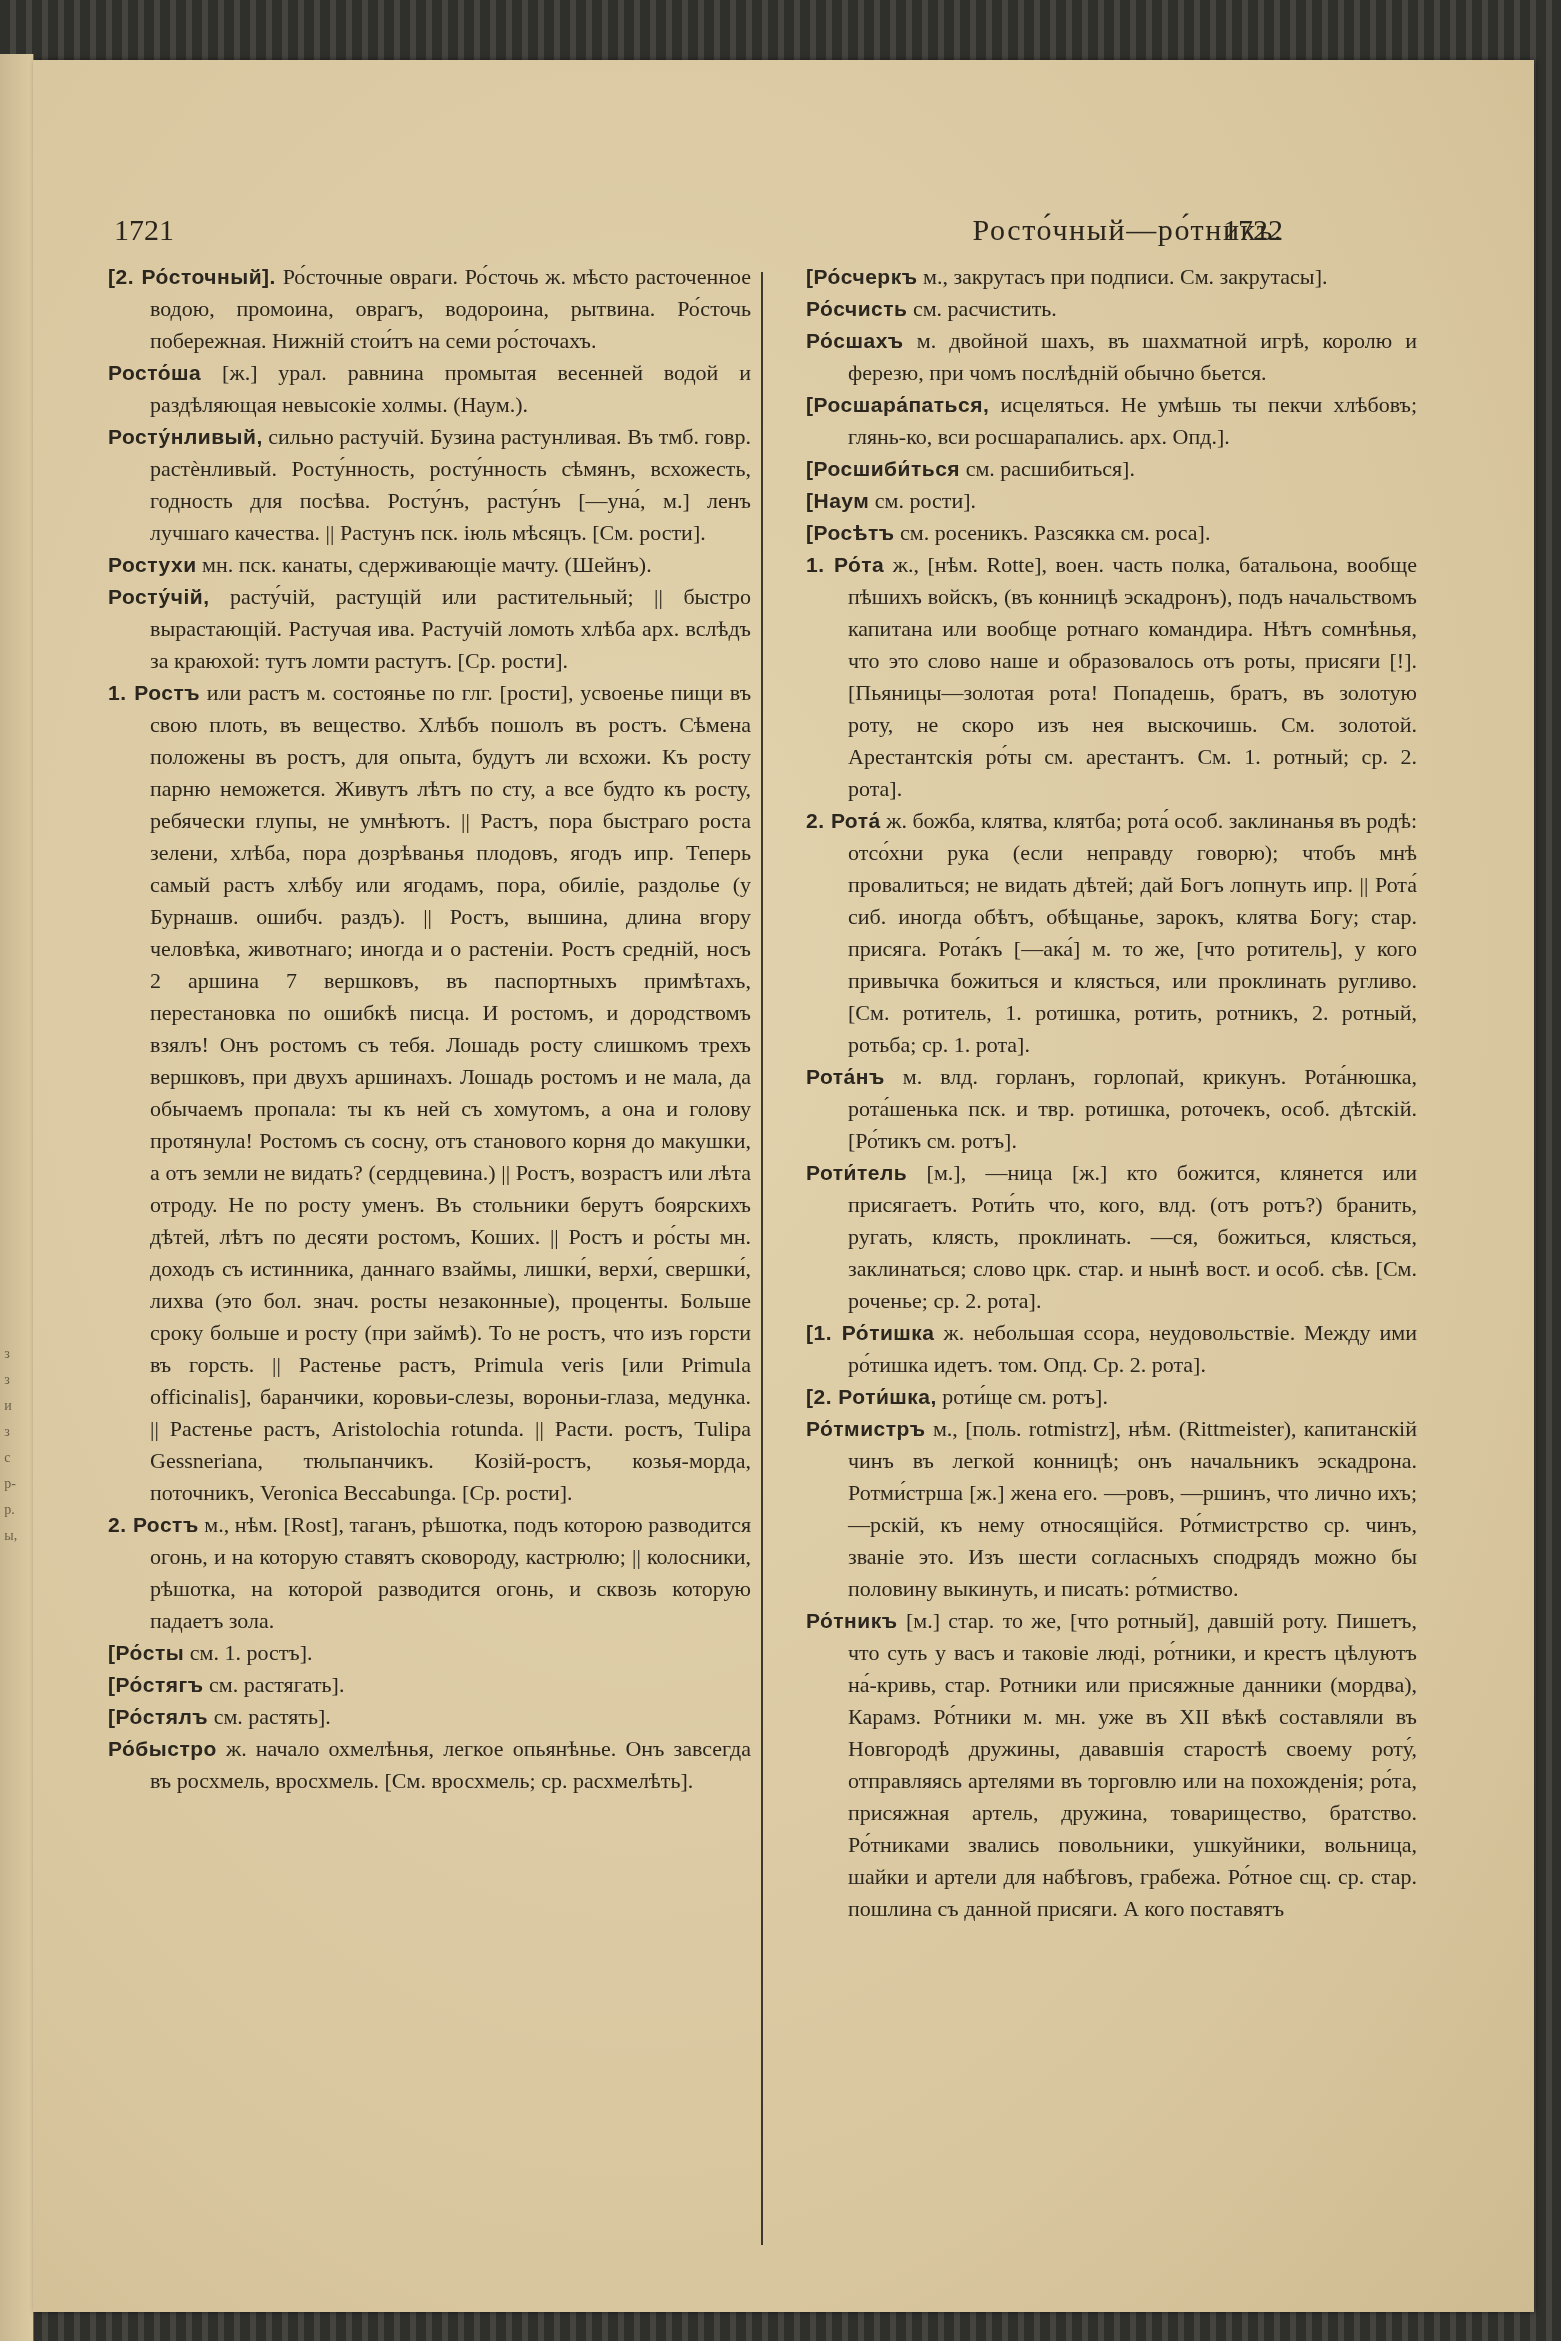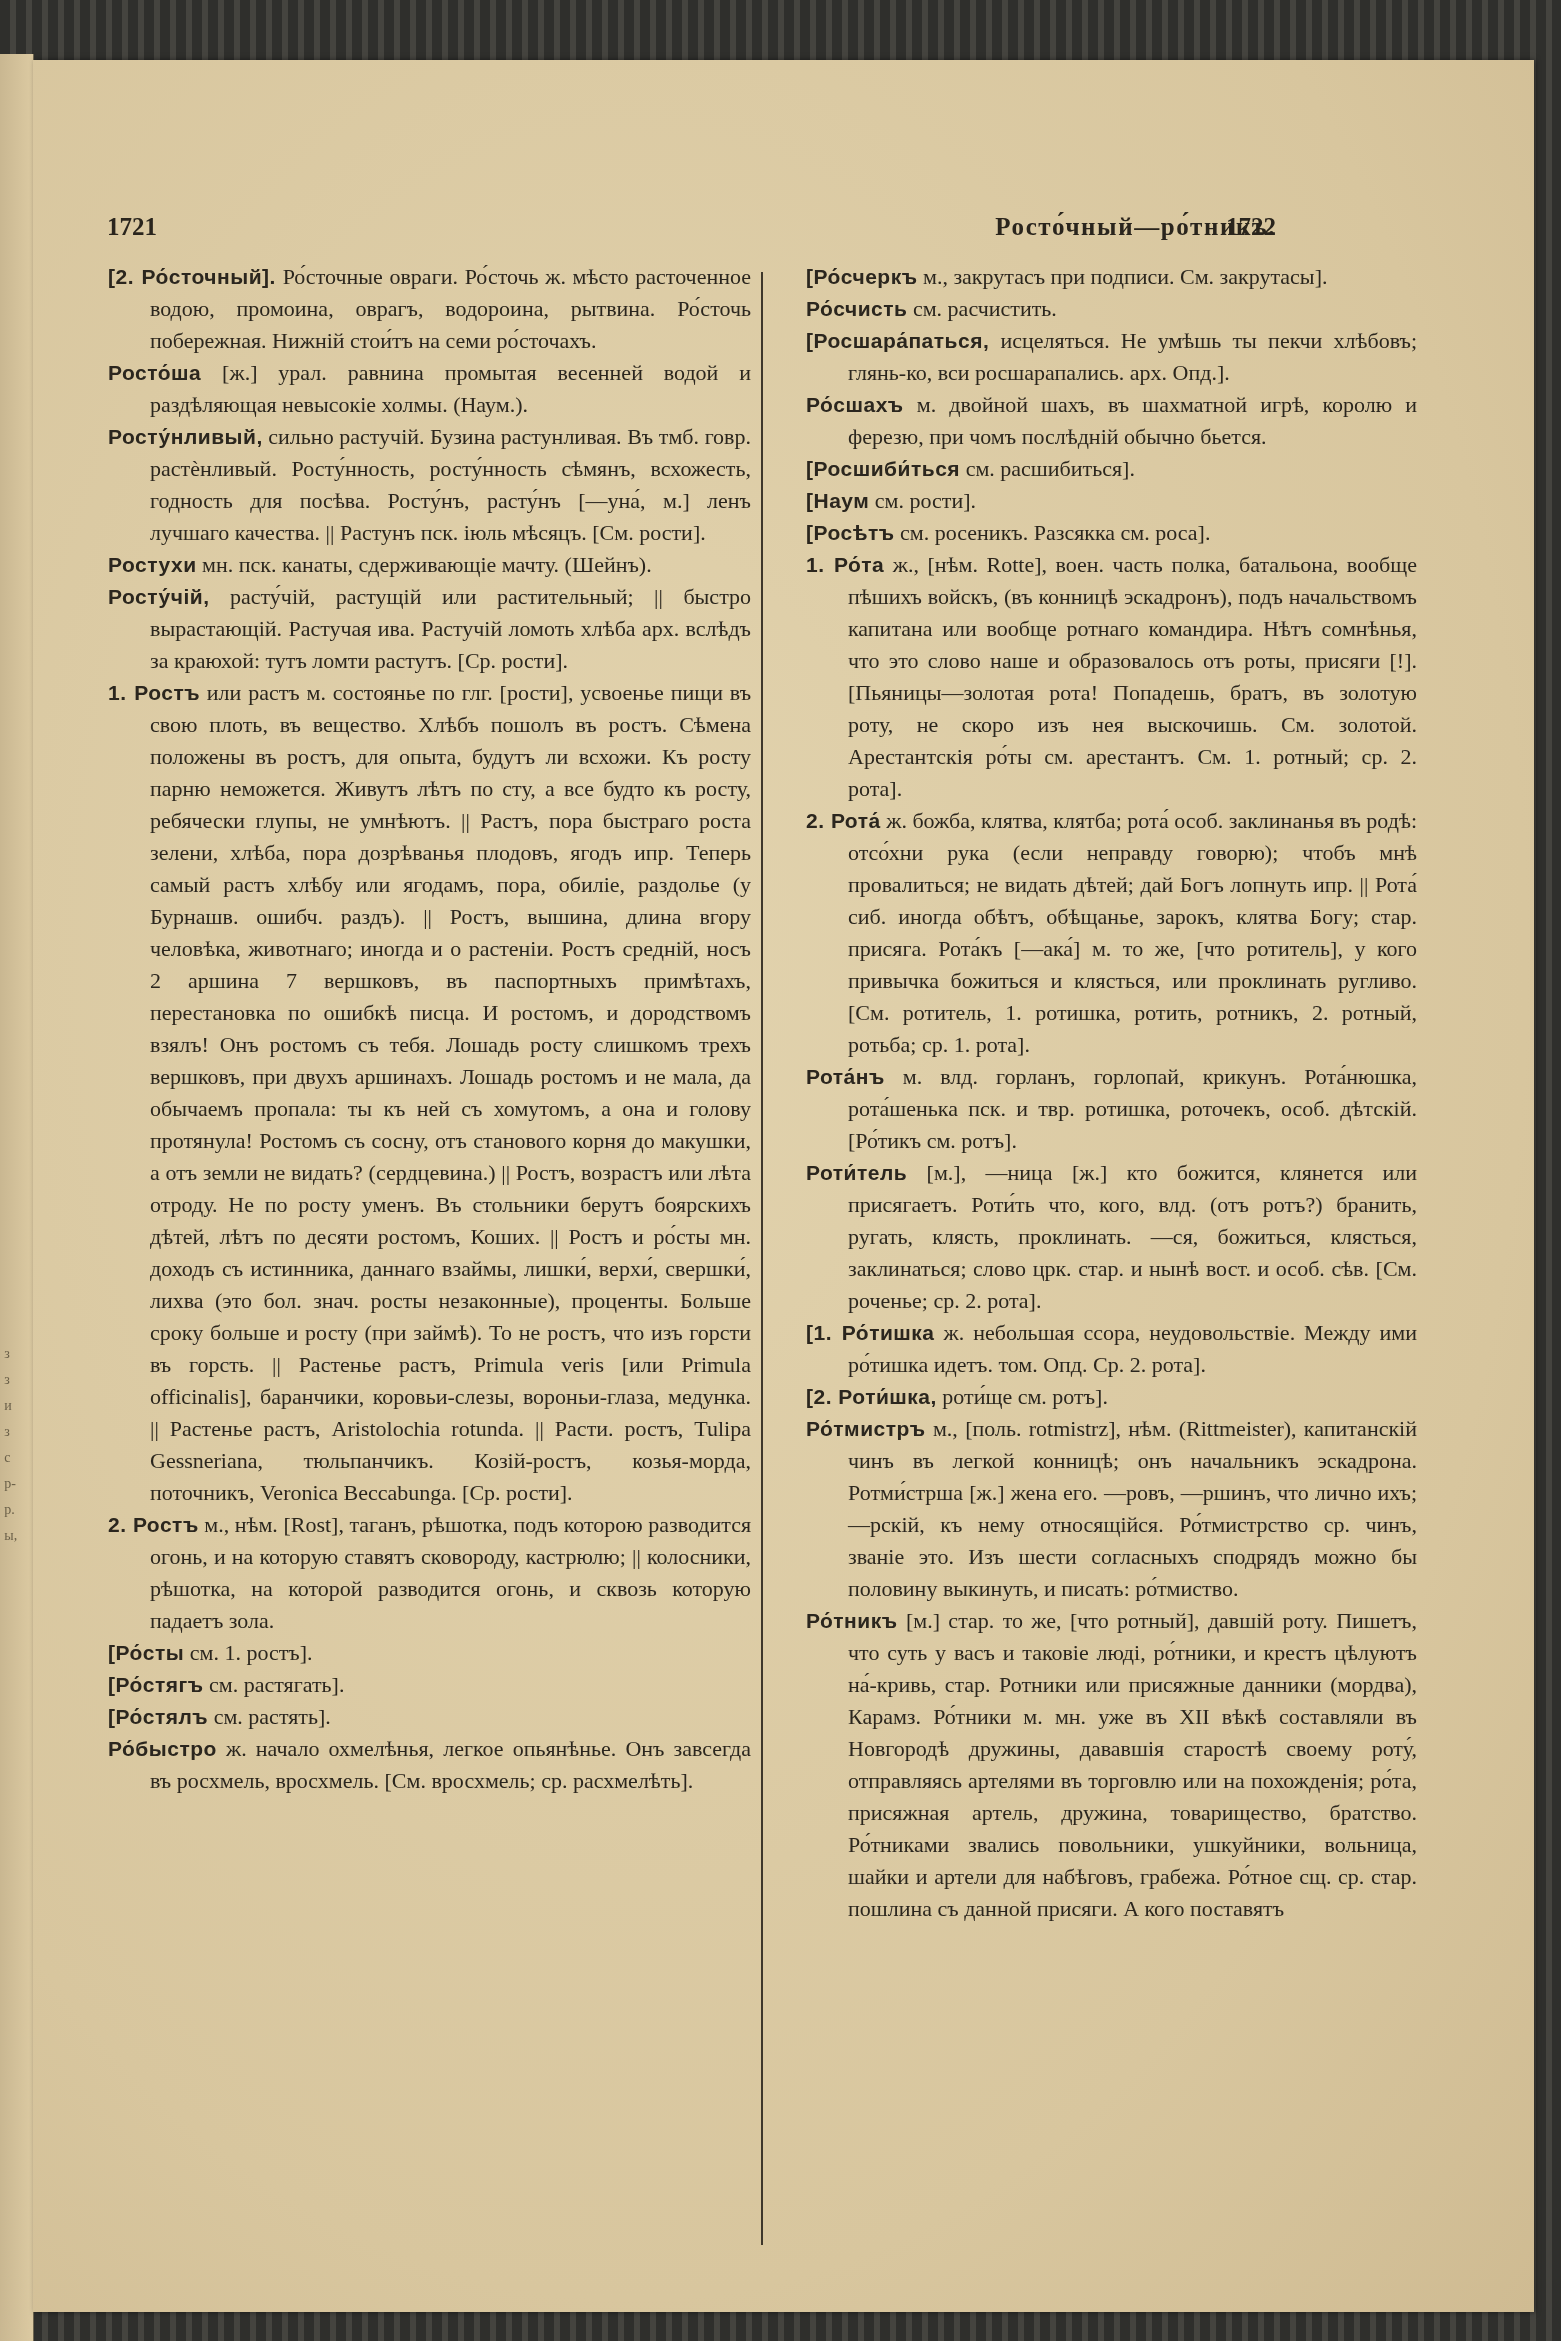--- a/index.html
+++ b/index.html
@@ -23,22 +23,22 @@
     position: absolute; left: 4.3px; top: 1287px; width: 21.4px;
     font-size: 14px; color: #6a5f48; line-height: 26px;
   }
   .page {
     position: absolute; left: 33px; top: 60px; width: 1501px; height: 2252px;
     background: #dccba4;
     background-image: radial-gradient(ellipse at 40% 40%, #e2d3ae 0%, #d8c69e 70%, #cfbb92 100%);
     box-shadow: 2.1px 0 5.4px rgba(0,0,0,.5);
   }
   .running-head {
-    position: absolute; top: 153px; left: 74px; width: 1169px; height: 32px;
-    font-size: 25px; color: #2a251d; font-weight: bold;
+    position: absolute; top: 153px; left: 81px; width: 1169px; height: 32px;
+    font-size: 30px; color: #2a251d;
   }
   .running-head .pg-left { position: absolute; left: 0; top: 0; }
   .running-head .title { position: absolute; left: 0; right: 0; text-align: right; letter-spacing: 1.6px; }
   .running-head .pg-right { position: absolute; right: 0; top: 0; }
   .col {
     position: absolute; top: 201px; font-size: 22px; line-height: 32px;
     color: #2b261e; text-align: justify;
   }
   .col-left { left: 75px; width: 643px; }
   .col-right { left: 773px; width: 611px; }
@@ -82,22 +82,22 @@
       <p class="entry"><b>2. Ростъ</b> <span>м., нѣм. [Rost], таганъ, рѣшотка, подъ которою разводится огонь, и на которую ставятъ сковороду, кастрюлю; || колосники, рѣшотка, на которой разводится огонь, и сквозь которую падаетъ зола.</span></p>
       <p class="entry"><b>[Ро́сты</b> <span>см. 1. ростъ].</span></p>
       <p class="entry"><b>[Ро́стягъ</b> <span>см. растягать].</span></p>
       <p class="entry"><b>[Ро́стялъ</b> <span>см. растять].</span></p>
       <p class="entry"><b>Ро́быстро</b> <span>ж. начало охмелѣнья, легкое опьянѣнье. Онъ завсегда въ росхмель, вросхмель. [См. вросхмель; ср. расхмелѣть].</span></p>
     </div>
   <div class="rule"></div>
   <div class="col col-right" id="col-right">
       <p class="entry"><b>[Ро́счеркъ</b> <span>м., закрутасъ при подписи. См. закрутасы].</span></p>
       <p class="entry"><b>Ро́счисть</b> <span>см. расчистить.</span></p>
+      <p class="entry"><b>Ро́сшахъ</b> <span>м. двойной шахъ, въ шахматной игрѣ, королю и ферезю, при чомъ послѣдній обычно бьется.</span></p>
       <p class="entry"><b>[Росшара́паться,</b> <span>исцеляться. Не умѣшь ты пекчи хлѣбовъ; глянь-ко, вси росшарапались. арх. Опд.].</span></p>
-      <p class="entry"><b>Ро́сшахъ</b> <span>м. двойной шахъ, въ шахматной игрѣ, королю и ферезю, при чомъ послѣдній обычно бьется.</span></p>
       <p class="entry"><b>[Росшиби́ться</b> <span>см. расшибиться].</span></p>
       <p class="entry"><b>[Наум</b> <span>см. рости].</span></p>
       <p class="entry"><b>[Росѣтъ</b> <span>см. росеникъ. Разсякка см. роса].</span></p>
       <p class="entry"><b>1. Ро́та</b> <span>ж., [нѣм. Rotte], воен. часть полка, батальона, вообще пѣшихъ войскъ, (въ конницѣ эскадронъ), подъ начальствомъ капитана или вообще ротнаго командира. Нѣтъ сомнѣнья, что это слово наше и образовалось отъ роты, присяги [!]. [Пьяницы—золотая рота! Попадешь, братъ, въ золотую роту, не скоро изъ нея выскочишь. См. золотой. Арестантскія ро́ты см. арестантъ. См. 1. ротный; ср. 2. рота].</span></p>
       <p class="entry"><b>2. Рота́</b> <span>ж. божба, клятва, клятба; рота́ особ. заклинанья въ родѣ: отсо́хни рука (если неправду говорю); чтобъ мнѣ провалиться; не видать дѣтей; дай Богъ лопнуть ипр. || Рота́ сиб. иногда обѣтъ, обѣщанье, зарокъ, клятва Богу; стар. присяга. Рота́къ [—ака́] м. то же, [что ротитель], у кого привычка божиться и клясться, или проклинать ругливо. [См. ротитель, 1. ротишка, ротить, ротникъ, 2. ротный, ротьба; ср. 1. рота].</span></p>
       <p class="entry"><b>Рота́нъ</b> <span>м. влд. горланъ, горлопай, крикунъ. Рота́нюшка, рота́шенька пск. и твр. ротишка, роточекъ, особ. дѣтскій. [Ро́тикъ см. ротъ].</span></p>
       <p class="entry"><b>Роти́тель</b> <span>[м.], —ница [ж.] кто божится, клянется или присягаетъ. Роти́ть что, кого, влд. (отъ ротъ?) бранить, ругать, клясть, проклинать. —ся, божиться, клясться, заклинаться; слово црк. стар. и нынѣ вост. и особ. сѣв. [См. роченье; ср. 2. рота].</span></p>
       <p class="entry"><b>[1. Ро́тишка</b> <span>ж. небольшая ссора, неудовольствіе. Между ими ро́тишка идетъ. том. Опд. Ср. 2. рота].</span></p>
       <p class="entry"><b>[2. Роти́шка,</b> <span>роти́ще см. ротъ].</span></p>
       <p class="entry"><b>Ро́тмистръ</b> <span>м., [поль. rotmistrz], нѣм. (Rittmeister), капитанскій чинъ въ легкой конницѣ; онъ начальникъ эскадрона. Ротми́стрша [ж.] жена его. —ровъ, —ршинъ, что лично ихъ; —рскій, къ нему относящійся. Ро́тмистрство ср. чинъ, званіе это. Изъ шести согласныхъ сподрядъ можно бы половину выкинуть, и писать: ро́тмиство.</span></p>

